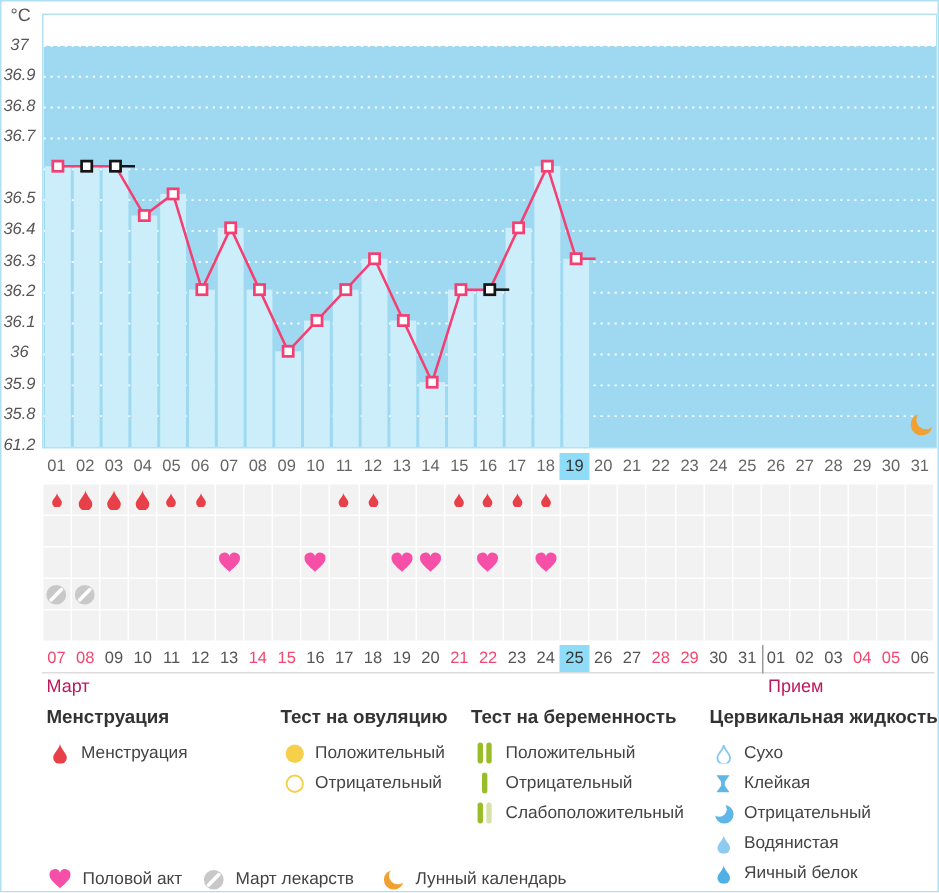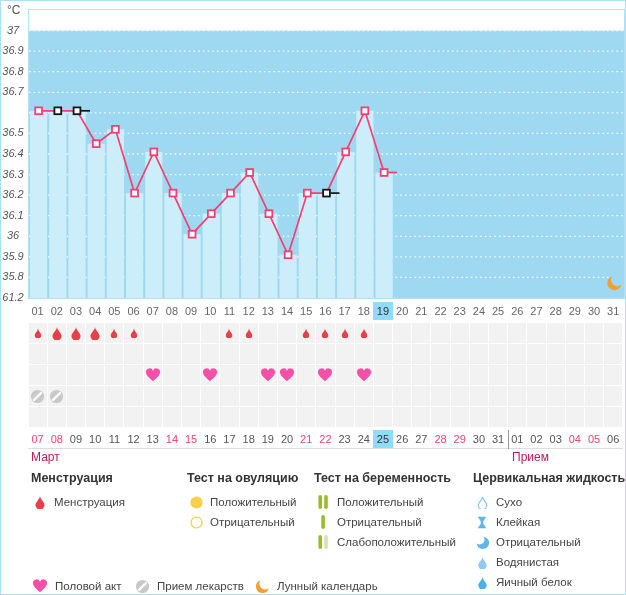--- a/index.html
+++ b/index.html
@@ -542,21 +542,21 @@
         </span>
         <span>Половой акт</span>
       </div>
       <div class="lg-foot" style="left: 132px;">
         <span class="lg-ico">
           <svg width="15" height="15" viewBox="0 0 16 16">
             <circle cx="8" cy="8" r="7" fill="#c8c8c8"></circle>
             <rect x="1.5" y="6.7" width="13" height="2.6" rx="1.3" fill="#fff" transform="rotate(-45 8 8)"></rect>
           </svg>
         </span>
-        <span>Прием лекарств</span>
+        <span>Март лекарств</span>
       </div>
       <div class="lg-foot" style="left: 252px;">
         <span class="lg-ico">
           <svg width="15" height="15" viewBox="0 0 16 16">
             <circle cx="8" cy="8" r="7" fill="#f0a132"></circle>
             <circle cx="10.9" cy="4.9" r="6.3" fill="#fff"></circle>
           </svg>
         </span>
         <span>Лунный календарь</span>
       </div>

